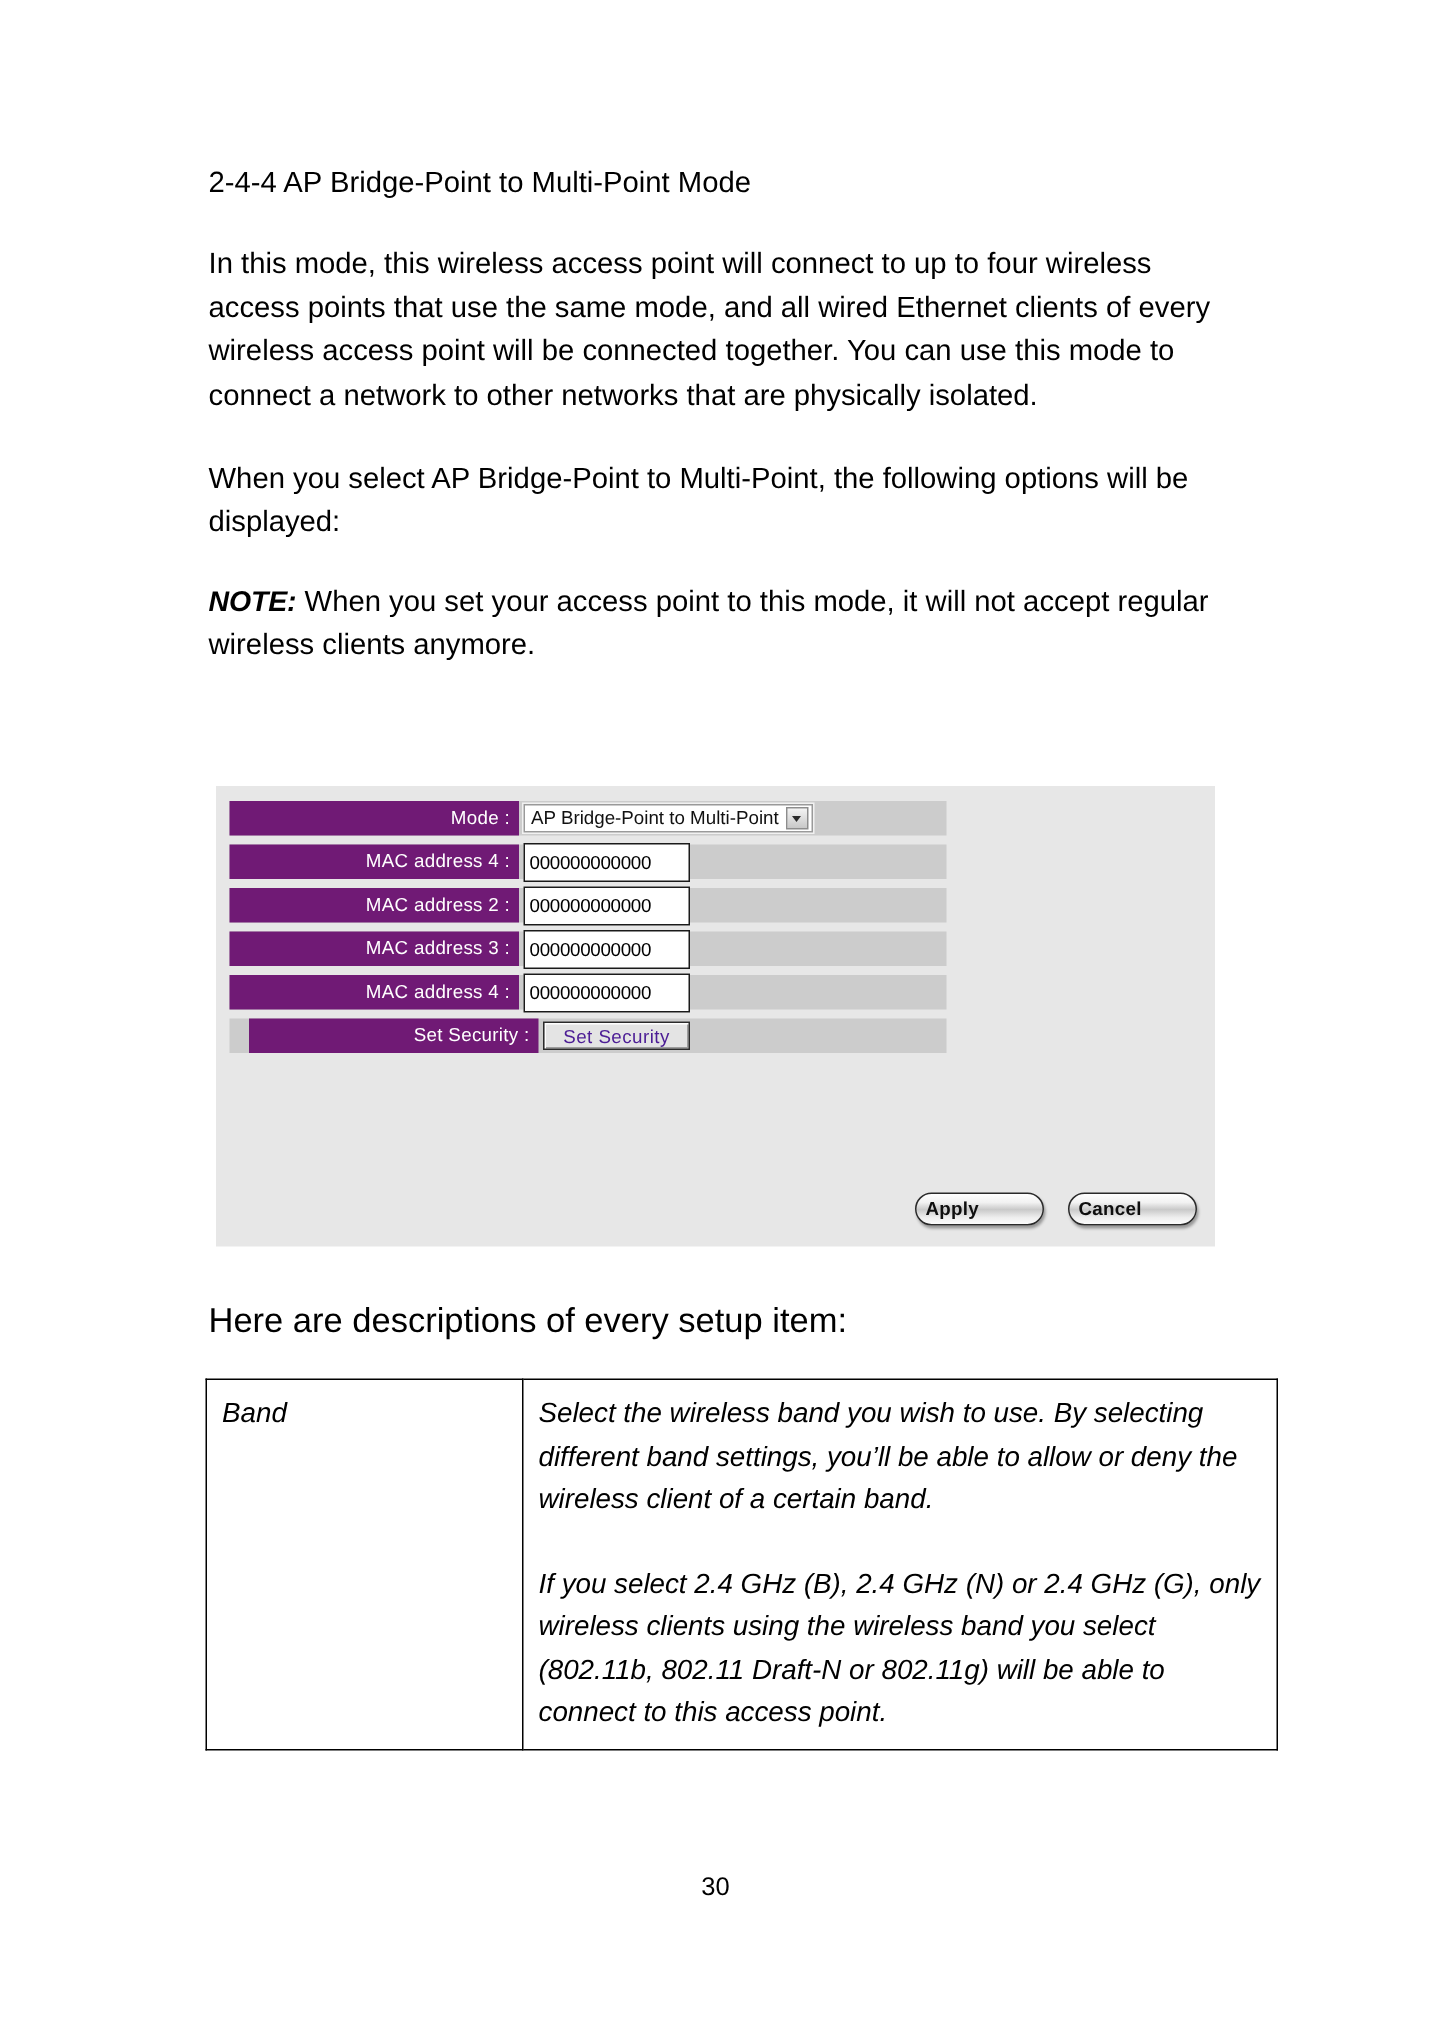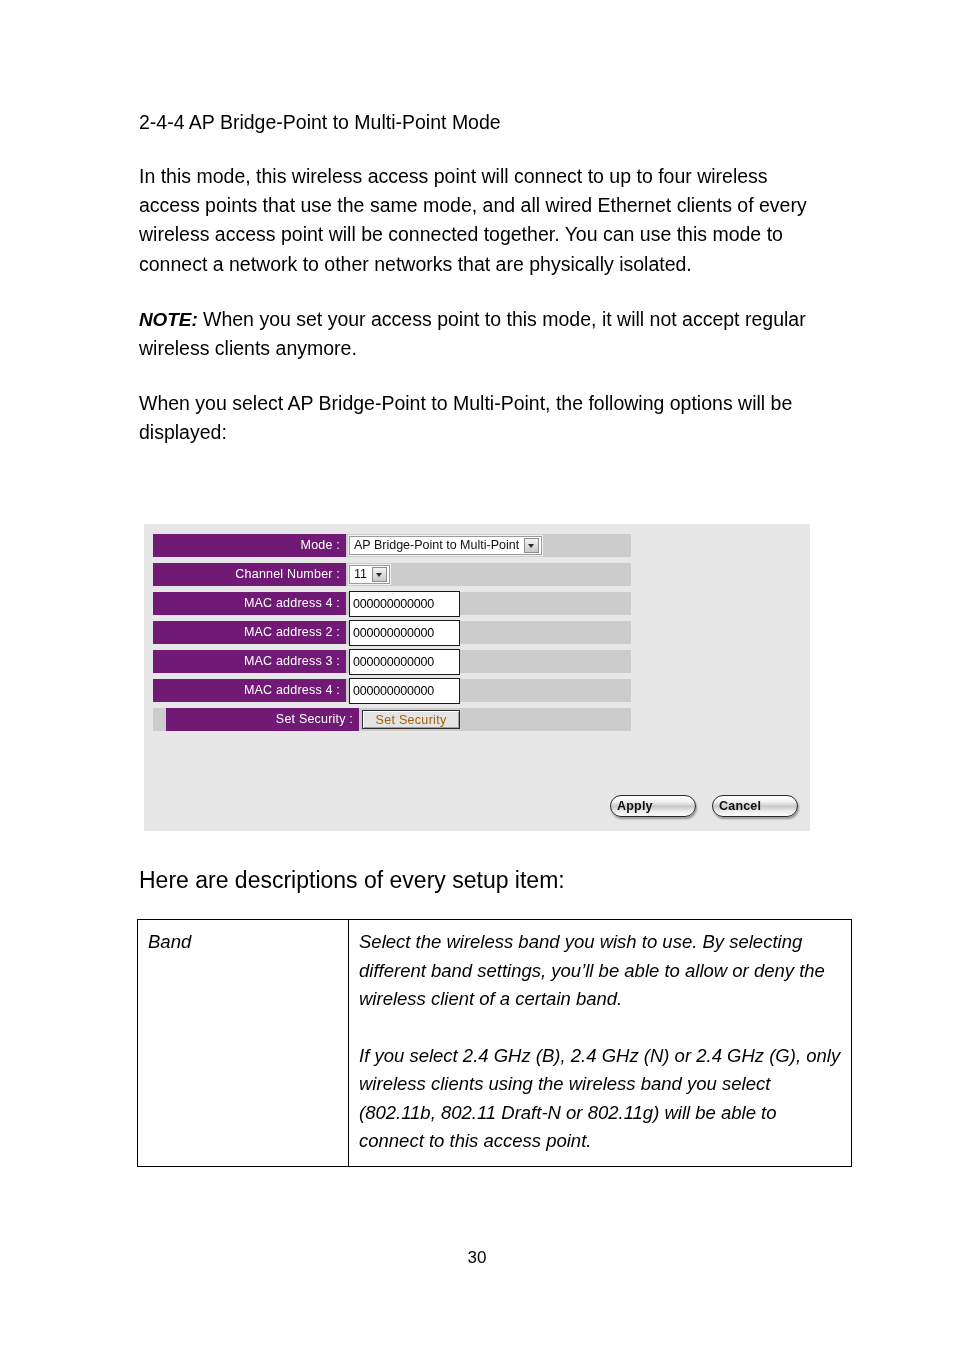--- a/index.html
+++ b/index.html
@@ -148,21 +148,21 @@
   .btn3d {
     height: 19px;
     min-width: 98px;
     box-sizing: border-box;
     background: #e4e4e4;
     border: 1px solid #2b2b2b;
     box-shadow: inset 1px 1px 0 #ffffff, inset -1px -1px 0 #9d9d9d;
     font-family: "Liberation Sans", sans-serif;
     font-size: 12.5px;
     line-height: 16px;
-    color: #a16207;
+    color: #4c1d95;
     text-align: center;
     padding: 0 6px;
     letter-spacing: 0.3px;
   }
 
   
   .shot-actions {
     position: absolute;
     right: 12px;
     bottom: 14px;
@@ -231,50 +231,41 @@
 <body>
 
 <div class="page">
 
   <div class="doc-body">
 
     <div class="heading">2-4-4 AP Bridge-Point to Multi-Point Mode</div>
 
     <p class="para">In this mode, this wireless access point will connect to up to four wireless access points that use the same mode, and all wired Ethernet clients of every wireless access point will be connected together. You can use this mode to connect a network to other networks that are physically isolated.</p>
 
+    <p class="para tight">When you select AP Bridge-Point to Multi-Point, the following options will be displayed:</p>
+
     <p class="para"><span class="note-label">NOTE:</span><span> When you set your access point to this mode, it will not accept regular wireless clients anymore.</span></p>
-
-    <p class="para tight">When you select AP Bridge-Point to Multi-Point, the following options will be displayed:</p>
 
   </div>
 
   <div class="shot">
 
     <div class="form-rows">
 
       <div class="frow">
         <div class="flabel">Mode :</div>
         <div class="fctl">
           <div class="sel">
             <span class="sel-text">AP Bridge-Point to Multi-Point</span>
             <span class="sel-arrow"></span>
           </div>
         </div>
       </div>
 
 
-      <div class="frow">
-        <div class="flabel">Channel Number :</div>
-        <div class="fctl">
-          <div class="sel">
-            <span class="sel-text">11</span>
-            <span class="sel-arrow"></span>
-          </div>
-        </div>
-      </div>
 
       <div class="frow">
         <div class="flabel">MAC address 4 :</div>
         <div class="fctl">
           <input class="tinput" type="text" value="000000000000" style="">
         </div>
       </div>
 
       <div class="frow">
         <div class="flabel">MAC address 2 :</div>

